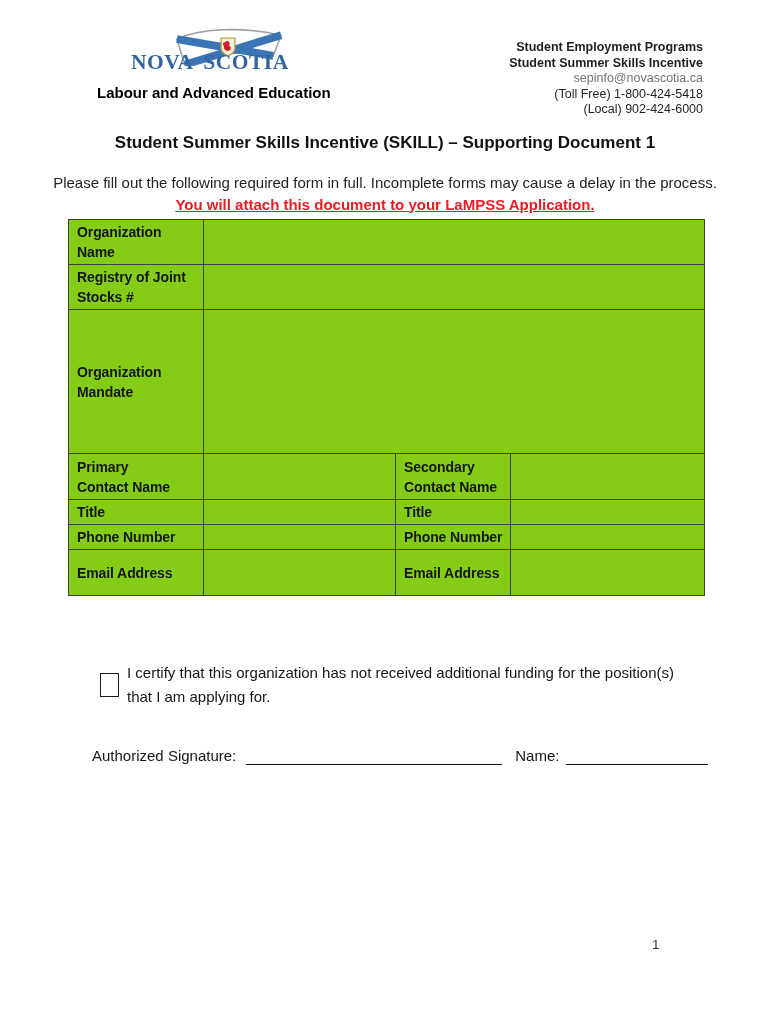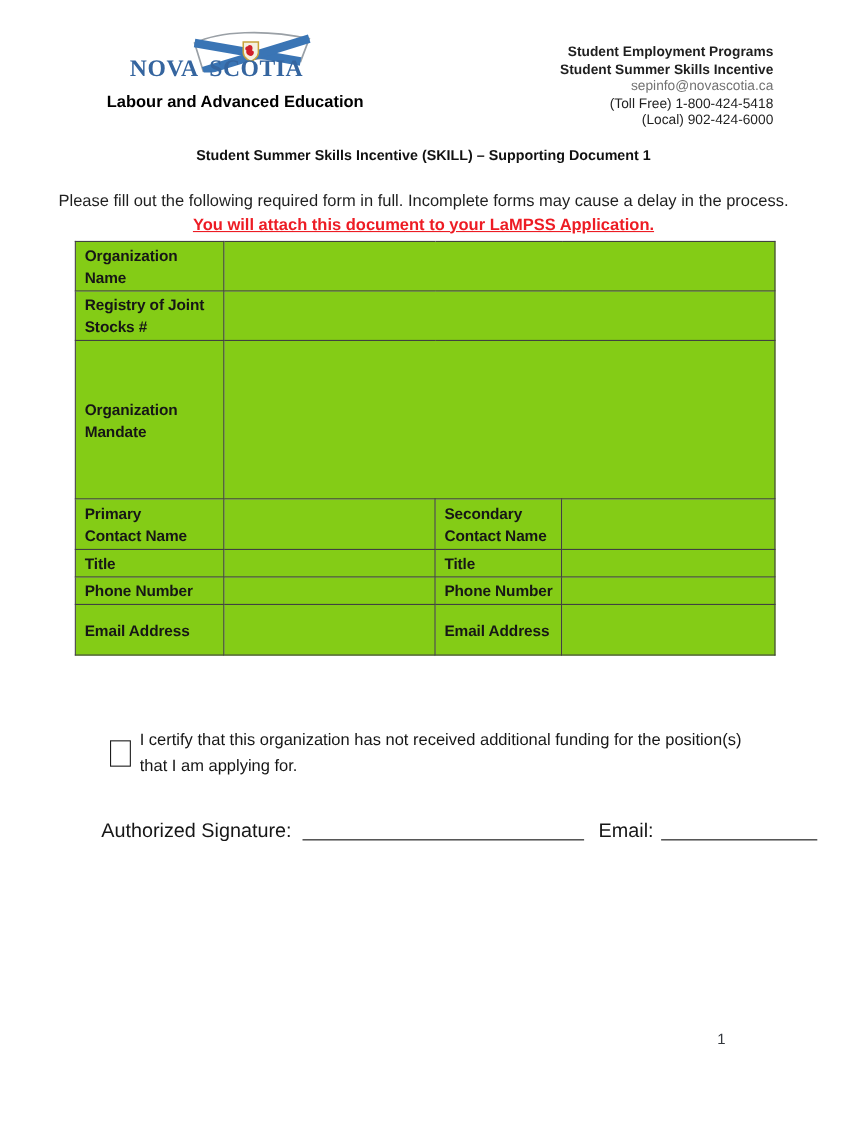--- a/index.html
+++ b/index.html
@@ -11,40 +11,40 @@
     margin: 0 auto;
     background: #ffffff;
     font-family: "Liberation Sans", sans-serif;
     color: #1f1f1f;
     overflow: hidden;
   }
 
   
   .logo-flag { position: absolute; left: 170px; top: 26px; width: 118px; height: 40px; }
   .logo-wordmark {
-    position: absolute; left: 118px; top: 50px;
+    position: absolute; left: 131px; top: 50px;
     font-family: "Liberation Serif", serif;
     font-weight: 700; font-size: 21.5px; letter-spacing: 0.5px; word-spacing: 5px;
     color: #35659f; white-space: nowrap;
   }
   .logo-dept {
     position: absolute; left: 97px; top: 84px;
     font-size: 15px; font-weight: 700; color: #000000; white-space: nowrap;
   }
   .contact-block {
     position: absolute; right: 67px; top: 40px;
     text-align: right; font-size: 12.5px; line-height: 15.6px; color: #1f1f1f;
   }
   .contact-block .bold { font-weight: 700; }
   .contact-email { color: #737373; cursor: pointer; margin-left: 44px; }
 
   
   .doc-title {
     position: absolute; top: 133px; left: 0; width: 100%;
-    text-align: center; font-size: 13px; font-weight: 700; color: #111;
+    text-align: center; font-size: 17px; font-weight: 700; color: #111;
   }
   .intro { position: absolute; top: 172px; left: 0; width: 100%; text-align: center; font-size: 15px; line-height: 21.5px; }
   .intro-attach { color: #ed1c24; font-weight: 700; text-decoration: underline; }
 
   
   table.form-table {
     position: absolute; left: 68px; top: 219px;
     width: 636px; border-collapse: collapse; table-layout: fixed;
   }
   table.form-table td { border: 1px solid #414141; vertical-align: middle; background: #84cc16; }
@@ -63,21 +63,21 @@
 
   
   .cert { position: absolute; left: 100px; top: 661px; display: flex; align-items: center; }
   .cert-box {
     width: 19px; height: 24px; border: 1.7px solid #1c1c1c;
     margin-top: 1px; flex: 0 0 auto; background: #fff; cursor: pointer;
   }
   .cert-text { margin-left: 8px; font-size: 15px; line-height: 23.5px; white-space: pre-line; color: #161616; }
 
   
-  .sig-row { position: absolute; left: 92px; top: 745px; display: flex; align-items: flex-start; font-size: 18px; color: #161616; height: 21px; }
+  .sig-row { position: absolute; left: 92px; top: 745px; display: flex; align-items: center; font-size: 15px; color: #161616; height: 21px; }
   .sig-label, .date-label { white-space: nowrap; padding-bottom: 1px; }
   .fill-line { border-bottom: 1.7px solid #101010; height: 19px; display: inline-block; }
   .sig-line { width: 256px; margin-left: 10px; }
   .date-label { margin-left: 13px; }
   .date-line { width: 142px; margin-left: 7px; }
 
   
   .page-number { position: absolute; left: 652px; top: 937px; font-size: 13.5px; color: #33373d; }
 </style>
 </head>
@@ -163,19 +163,19 @@
 
   <div class="cert">
     <div class="cert-box"></div>
     <div class="cert-text">I certify that this organization has not received additional funding for the position(s)
 that I am applying for.</div>
   </div>
 
   <div class="sig-row">
     <span class="sig-label">Authorized Signature:</span>
     <span class="fill-line sig-line"></span>
-    <span class="date-label">Email:</span>
+    <span class="date-label">Name:</span>
     <span class="fill-line date-line"></span>
   </div>
 
   <div class="page-number">1</div>
 
 </div>
 
 </body></html>

